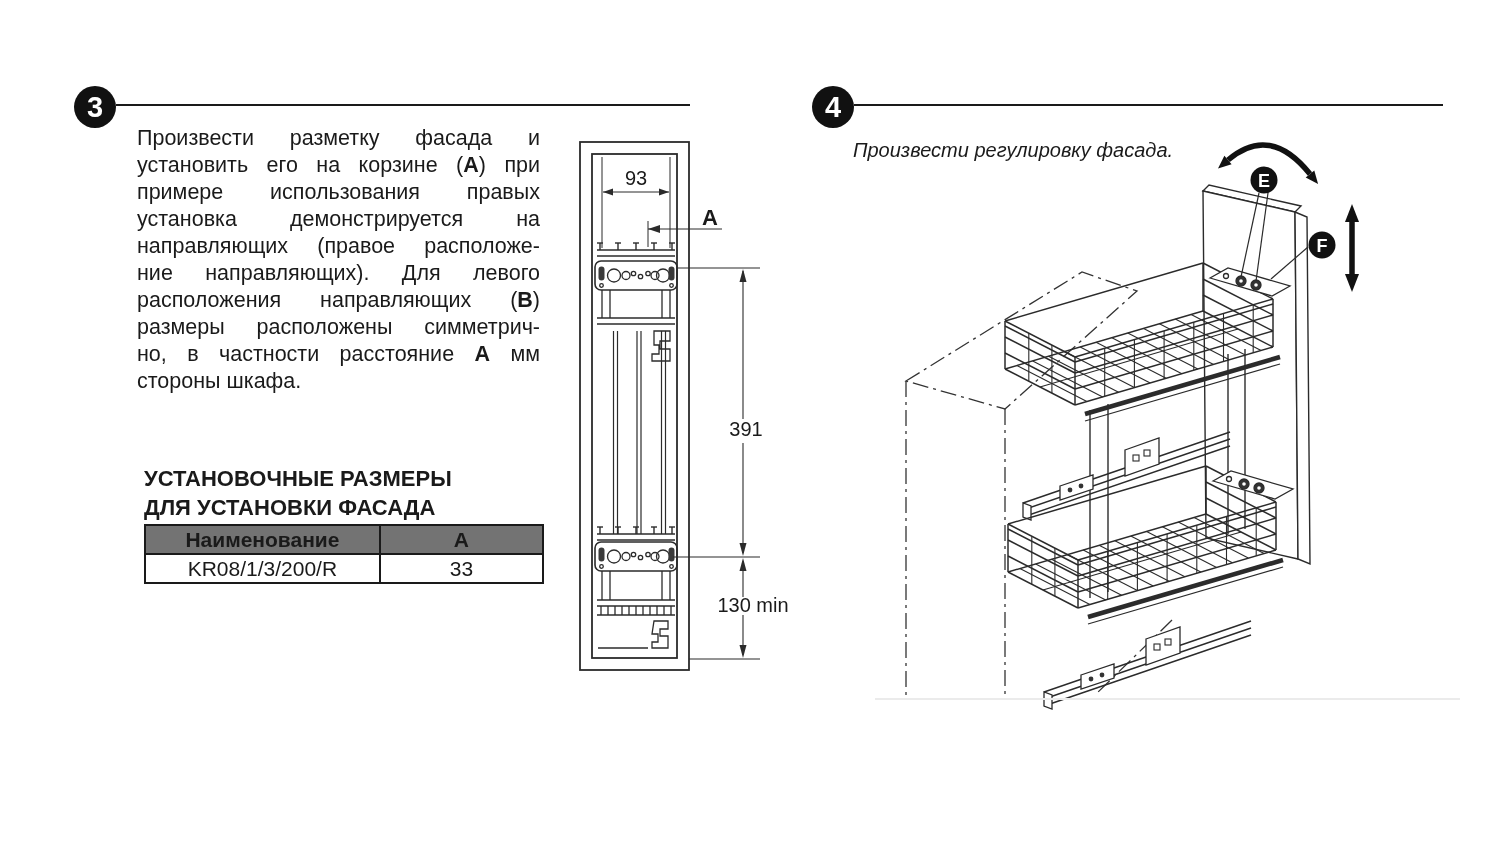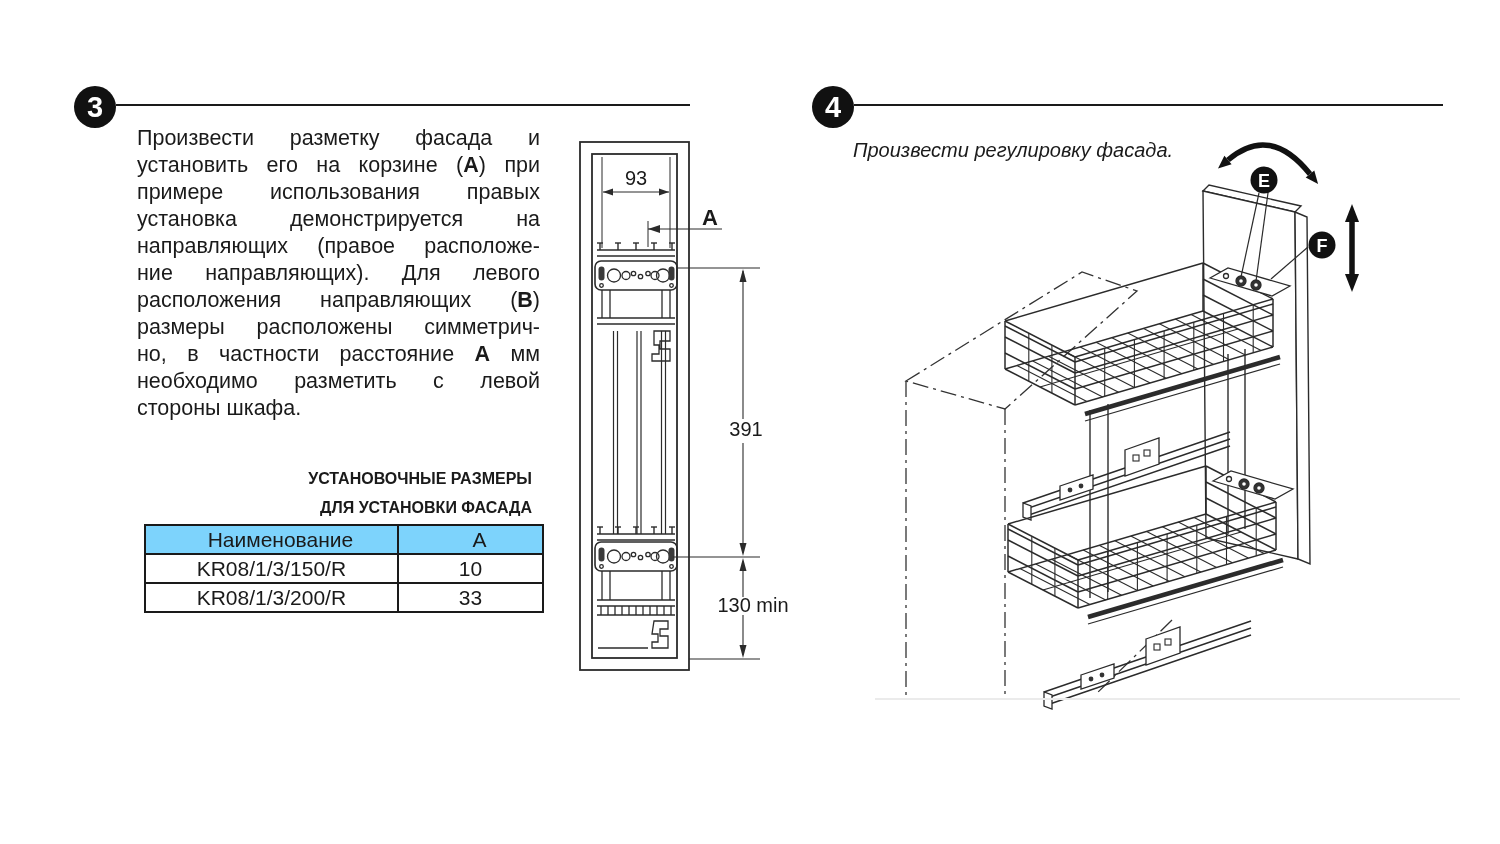--- a/index.html
+++ b/index.html
@@ -7,27 +7,27 @@
         font-family:"Liberation Sans",sans-serif;color:#1a1a1a;overflow:hidden;}
   .abs{position:absolute;}
   .badge{position:absolute;width:42px;height:42px;border-radius:50%;background:#111;
          color:#fff;display:flex;align-items:center;justify-content:center;
          font-size:29px;font-weight:bold;}
   .rule{position:absolute;height:2px;background:#1a1a1a;}
   .para{position:absolute;left:137px;top:125px;width:403px;font-size:21.5px;line-height:27px;}
   .pline{text-align:justify;text-align-last:justify;}
   .pline.last{text-align-last:left;}
   .b{font-weight:bold;}
-  .tbl-title{position:absolute;left:132px;top:464px;width:400px;text-align:right;
-             font-weight:bold;font-size:16px;line-height:29px;}
+  .tbl-title{position:absolute;left:144px;top:464px;width:400px;text-align:left;
+             font-weight:bold;font-size:22px;line-height:29px;}
   table.dims{position:absolute;left:144px;top:524px;width:400px;border-collapse:collapse;
              table-layout:fixed;}
   table.dims th,table.dims td{border:2px solid #1a1a1a;text-align:center;font-size:21px;
              height:27px;line-height:27px;padding:0;font-family:"Liberation Sans",sans-serif;}
-  table.dims th{background:#7dd3fc;font-weight:normal;padding-left:18px;}
+  table.dims th{background:#737373;font-weight:bold;}
   table.dims .col-name{width:58.5%;}
   .caption4{position:absolute;left:853px;top:139px;font-size:20px;font-style:italic;}
   svg text{font-family:"Liberation Sans",sans-serif;fill:#1a1a1a;}
   .dimtext{font-size:20px;}
   .dimtext-bold{font-size:22px;font-weight:bold;}
   .marker-label{font-size:18px;font-weight:bold;fill:#ffffff;text-anchor:middle;}
 </style>
 </head>
 <body>
 
@@ -41,41 +41,36 @@
   <div class="para">
       <div class="pline"><span>Произвести разметку фасада и</span></div>
       <div class="pline"><span>установить его на корзине (</span><span class="b">А</span><span>) при</span></div>
       <div class="pline"><span>примере использования правых</span></div>
       <div class="pline"><span>установка демонстрируется на</span></div>
       <div class="pline"><span>направляющих (правое расположе-</span></div>
       <div class="pline"><span>ние направляющих). Для левого</span></div>
       <div class="pline"><span>расположения направляющих (</span><span class="b">В</span><span>)</span></div>
       <div class="pline"><span>размеры расположены симметрич-</span></div>
       <div class="pline"><span>но, в частности расстояние </span><span class="b">А</span><span> мм</span></div>
-      <div class="pline"><span>необходимо разметить с левой</span></div>
       <div class="pline last"><span>стороны шкафа.</span></div>
     </div>
 
   <div class="tbl-title">
     <div>УСТАНОВОЧНЫЕ РАЗМЕРЫ</div>
     <div>ДЛЯ УСТАНОВКИ ФАСАДА</div>
   </div>
 
   <table class="dims">
     <thead>
         <tr>
           <th class="col-name">Наименование</th>
           <th class="col-a">А</th>
         </tr>
       </thead>
     <tbody>
-        <tr>
-          <td>KR08/1/3/150/R</td>
-          <td>10</td>
-        </tr>
         <tr>
           <td>KR08/1/3/200/R</td>
           <td>33</td>
         </tr>
       </tbody>
   </table>
 
   <svg class="abs" style="left:570px;top:135px;" width="230" height="545" viewBox="0 0 230 545">
     <g fill="none" stroke="#2b2b2b" stroke-width="1.8">
       <rect x="10" y="7" width="109" height="528"></rect>

